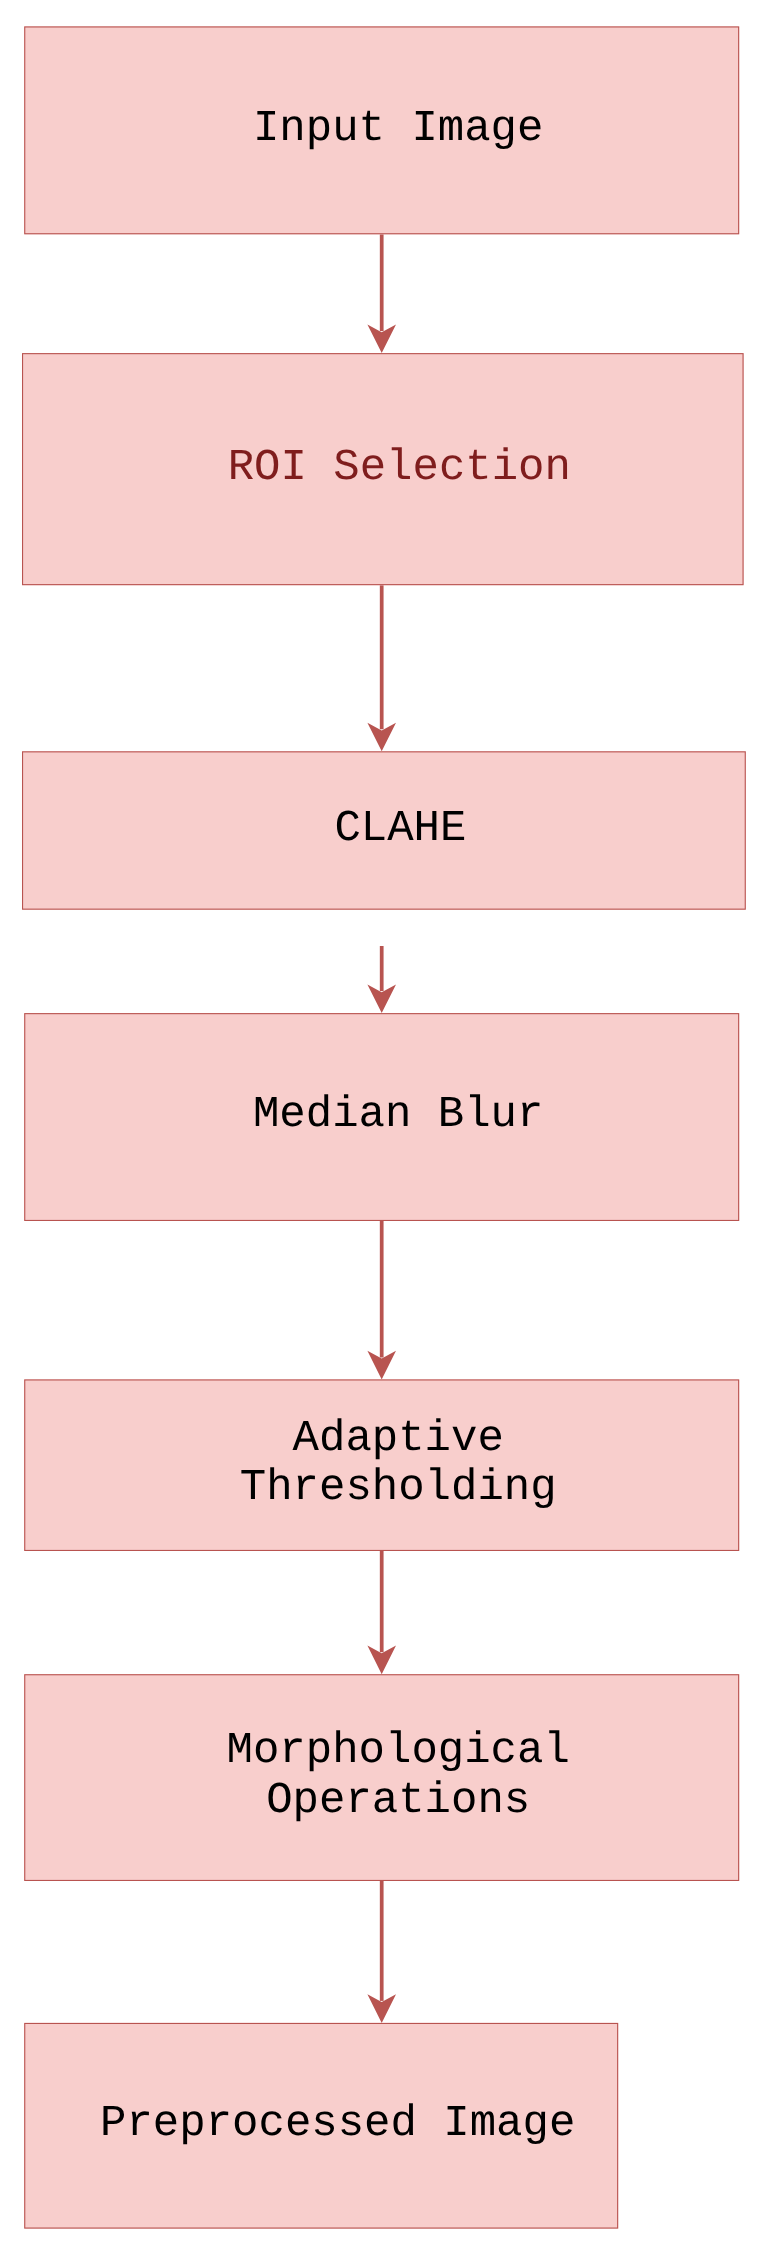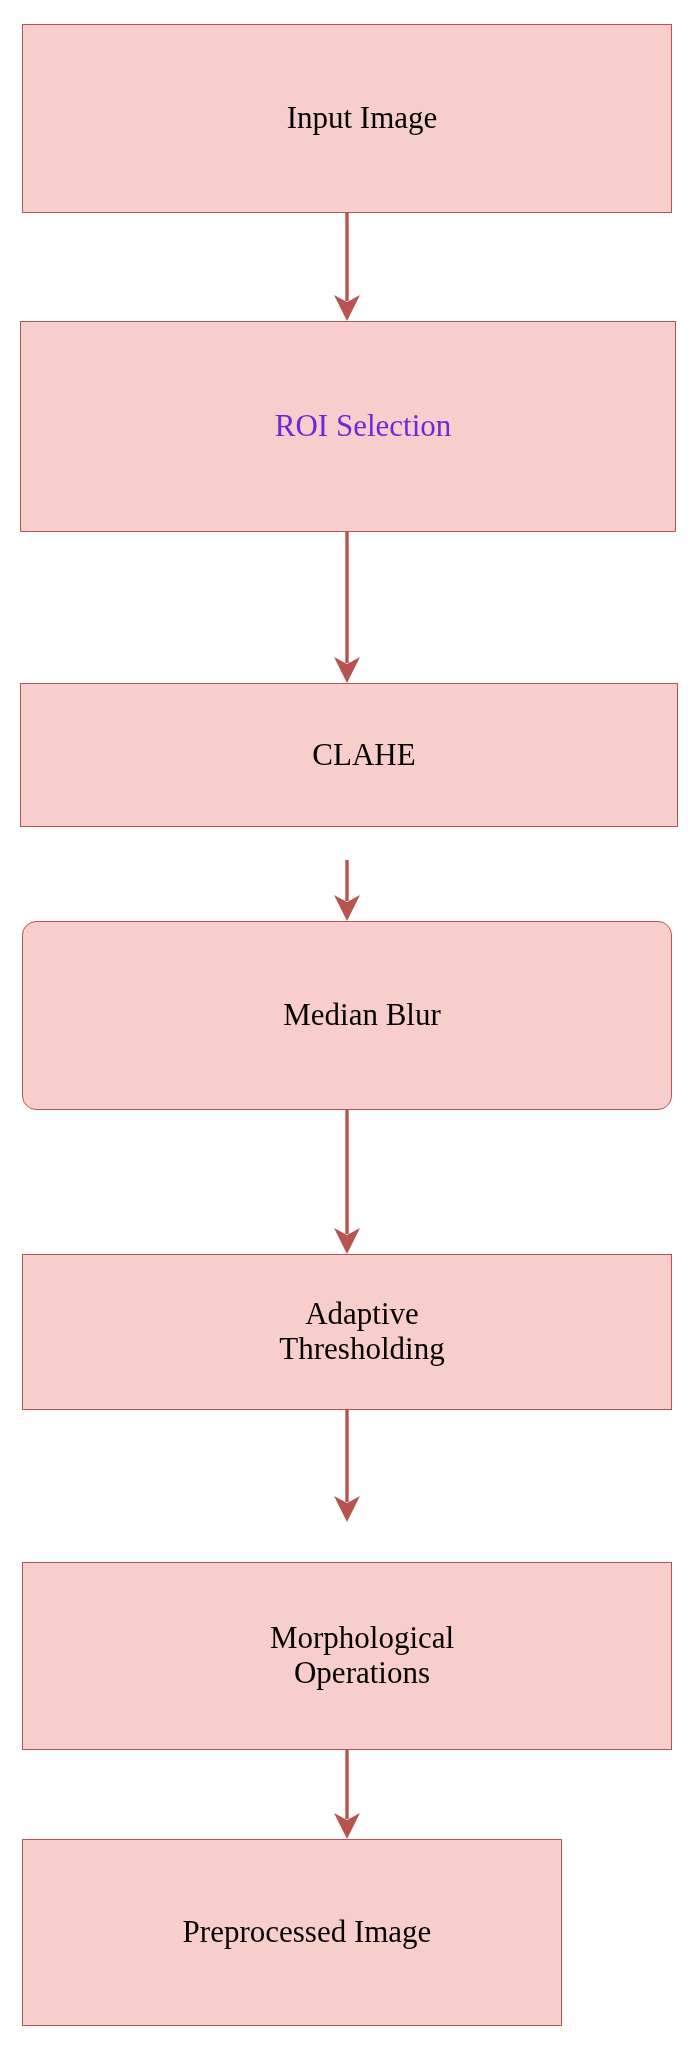--- a/index.html
+++ b/index.html
@@ -21,22 +21,22 @@
   .node {
     position: absolute;
     box-sizing: border-box;
     background: #f8cecc;
     border: 1.6px solid #b85450;
     display: flex;
     align-items: center;
     justify-content: center;
     text-align: center;
     color: #000000;
-    font-family: Liberation Serif, serif;
-    font-size: 31px;
+    font-family: Liberation Mono, monospace;
+    font-size: 40px;
     line-height: 1.12;
     letter-spacing: 0px;
     font-weight: 400;
     white-space: pre-line;
     z-index: 2;
     padding-left: 30px;
   }
   .node-label {
     display: block;
     width: 100%;
@@ -87,21 +87,21 @@
         <polygon points="16,112 3,86 16,93 29,86" fill="#b85450"></polygon>
       </svg>
     </div>
     <div class="edge" style="left: 331px; top: 1710px; width: 32px; height: 129px;">
       <svg width="32" height="129" viewBox="0 0 32 129">
         <line x1="16" y1="0" x2="16" y2="109" stroke="#b85450" stroke-width="3.4"></line>
         <polygon points="16,129 3,103 16,110 29,103" fill="#b85450"></polygon>
       </svg>
     </div>
     <div class="node" style="left: 22px; top: 24px; width: 650px; height: 189px; background: rgb(248, 206, 204); border-color: rgb(184, 84, 80); color: rgb(0, 0, 0);"><span class="node-label">Input Image</span></div>
-    <div class="node" style="left: 20px; top: 321px; width: 656px; height: 211px; background: rgb(248, 206, 204); border-color: rgb(184, 84, 80); color: #6d28d9;"><span class="node-label">ROI Selection</span></div>
+    <div class="node" style="left: 20px; top: 321px; width: 656px; height: 211px; background: rgb(248, 206, 204); border-color: rgb(184, 84, 80); color: #7f1d1d;"><span class="node-label">ROI Selection</span></div>
     <div class="node" style="left: 20px; top: 683px; width: 658px; height: 144px; background: rgb(248, 206, 204); border-color: rgb(184, 84, 80); color: rgb(0, 0, 0);"><span class="node-label">CLAHE</span></div>
-    <div class="node" style="left: 22px; top: 921px; width: 650px; height: 189px; background: rgb(248, 206, 204); border-color: rgb(184, 84, 80); color: rgb(0, 0, 0); border-radius: 14px;"><span class="node-label">Median Blur</span></div>
+    <div class="node" style="left: 22px; top: 921px; width: 650px; height: 189px; background: rgb(248, 206, 204); border-color: rgb(184, 84, 80); color: rgb(0, 0, 0);"><span class="node-label">Median Blur</span></div>
     <div class="node" style="left: 22px; top: 1254px; width: 650px; height: 156px; background: rgb(248, 206, 204); border-color: rgb(184, 84, 80); color: rgb(0, 0, 0);"><span class="node-label">Adaptive
 Thresholding</span></div>
-    <div class="node" style="left: 22px; top: 1522px; width: 650px; height: 188px; background: rgb(248, 206, 204); border-color: rgb(184, 84, 80); color: rgb(0, 0, 0); margin-top: 40px;"><span class="node-label">Morphological
+    <div class="node" style="left: 22px; top: 1522px; width: 650px; height: 188px; background: rgb(248, 206, 204); border-color: rgb(184, 84, 80); color: rgb(0, 0, 0);"><span class="node-label">Morphological
 Operations</span></div>
     <div class="node" style="left: 22px; top: 1839px; width: 540px; height: 187px; background: rgb(248, 206, 204); border-color: rgb(184, 84, 80); color: rgb(0, 0, 0);"><span class="node-label">Preprocessed Image</span></div>
   </div>
 
 </body></html>

